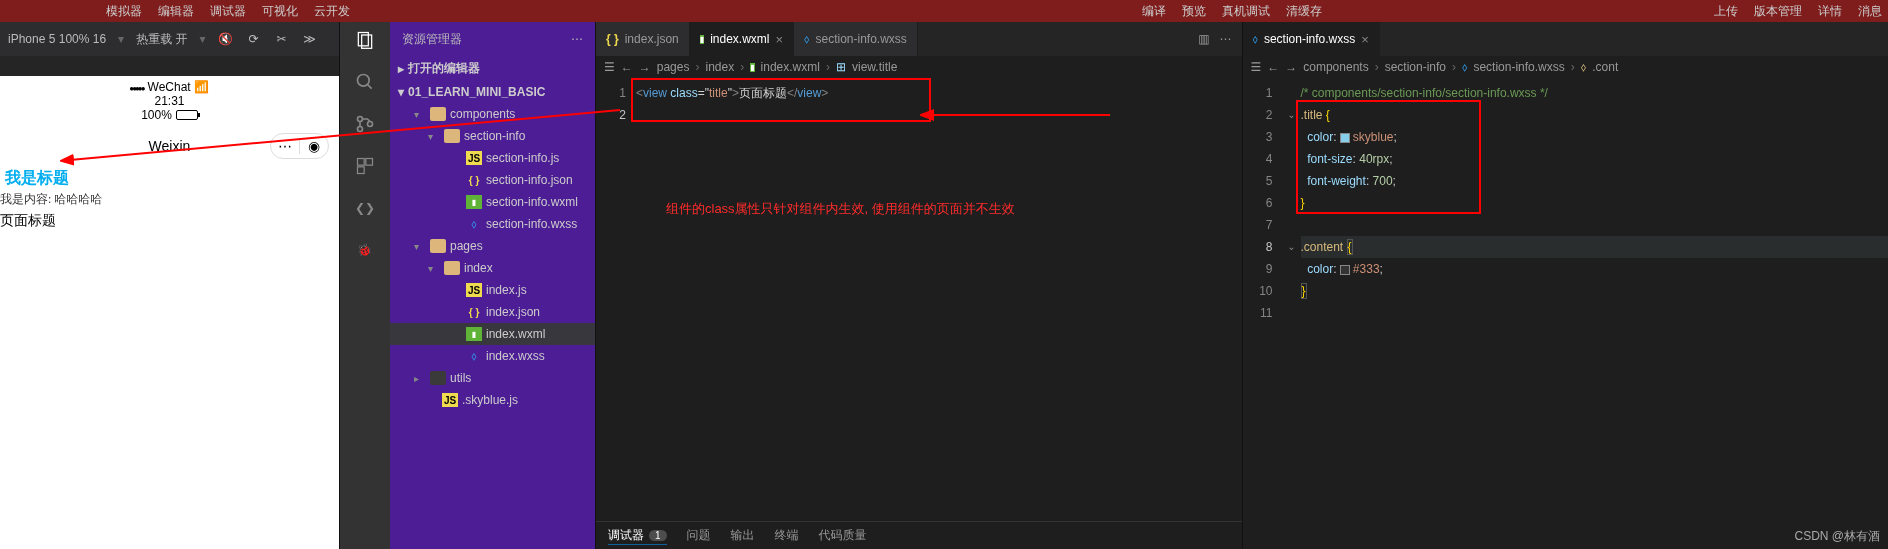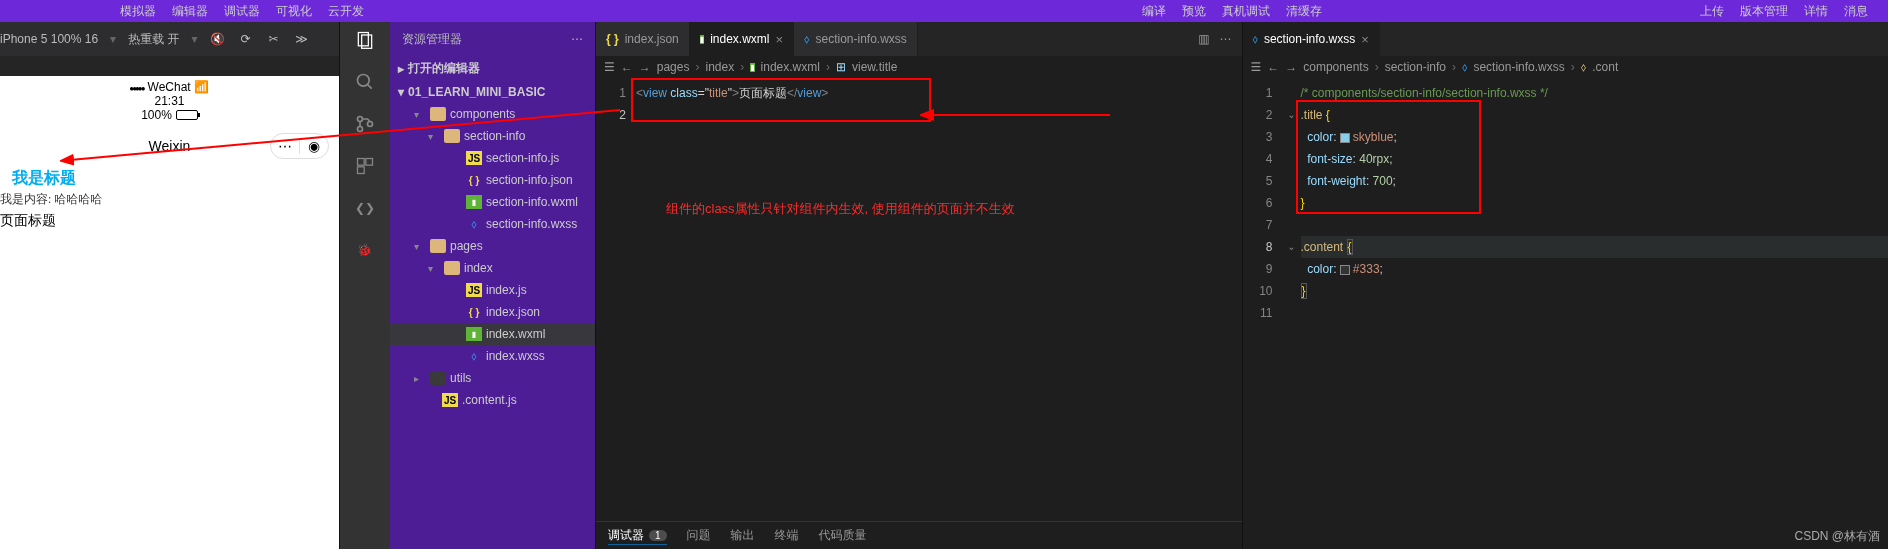--- a/index.html
+++ b/index.html
@@ -1,40 +1,40 @@
 <!DOCTYPE html>
 <html><head>
 <meta charset="utf-8">
 <style>
 * { margin: 0; padding: 0; box-sizing: border-box; font-family: "Microsoft YaHei", "Segoe UI", sans-serif; font-size: 12px; }
 body { background: #1e1e1e; color: #cccccc; width: 1888px; height: 549px; overflow: hidden; display: flex; flex-direction: column; position: relative; }
 
-.topbar { height: 22px; background: #6d28d9; display: flex; align-items: center; padding: 0 20px; color: #ccc; }
+.topbar { height: 22px; background: #7f1d1d; display: flex; align-items: center; padding: 0 6px; color: #ccc; }
 .topbar .left, .topbar .right { display: flex; gap: 16px; }
 .topbar .left { margin-left: 100px; }
 .topbar .center { flex: 1; display: flex; justify-content: center; gap: 16px; margin-left: 400px; }
 .topbar span { cursor: pointer; }
 
 .main { flex: 1; display: flex; }
 
 
 .sim { width: 340px; background: #252526; border-right: 1px solid #111; display: flex; flex-direction: column; }
-.sim-tools { height: 34px; background: #2d2d30; display: flex; align-items: center; gap: 12px; padding: 0 0; color: #bbb; }
+.sim-tools { height: 34px; background: #2d2d30; display: flex; align-items: center; gap: 12px; padding: 0 8px; color: #bbb; }
 .sim-tools .sep { color: #666; }
 .sim-tools .icon { width: 16px; height: 16px; display: inline-flex; align-items: center; justify-content: center; cursor: pointer; }
 .sim-device { flex: 1; background: #fff; color: #000; margin-top: 20px; position: relative; }
 .sim-status { display: flex; justify-content: space-between; align-items: center; padding: 4px 8px; font-size: 12px; font-weight: 500; flex-direction: column; }
 .sim-status .left { display: flex; align-items: center; gap: 4px; }
 .sim-nav { display: flex; justify-content: center; align-items: center; height: 40px; position: relative; }
 .sim-nav-title { font-size: 14px; font-weight: 500; }
 .capsule { position: absolute; right: 10px; display: flex; align-items: center; border: 1px solid #ddd; border-radius: 14px; height: 26px; overflow: hidden; }
 .capsule > div { width: 28px; display: flex; align-items: center; justify-content: center; font-size: 14px; }
 .capsule .divider { width: 1px; height: 16px; background: #ddd; }
 .sim-body { padding: 0; }
-.sim-title { color: #00aef0; font-size: 16px; font-weight: 700; padding: 2px 12px; }
+.sim-title { color: #00aef0; font-size: 16px; font-weight: 700; padding: 2px 5px; }
 .sim-content { color: #333; font-size: 12px; font-family: Liberation Serif, serif; }
 .sim-page-title { color: #000; font-size: 14px; padding-top: 4px; }
 
 
 .activity { width: 50px; background: #333333; display: flex; flex-direction: column; align-items: center; padding-top: 6px; gap: 18px; }
 .activity .aicon { width: 24px; height: 24px; color: #888; display: flex; align-items: center; justify-content: center; cursor: pointer; }
 .activity .aicon.active { color: #fff; }
 
 
 .explorer { width: 205px; background: #4c1d95; display: flex; flex-direction: column; }
@@ -276,21 +276,21 @@
           <span>index.wxss</span>
         </div>
         <div class="tree-item" style="--indent: 24px;">
           <span class="chev">▸</span>
           <span class="ficon folder"></span>
           <span>utils</span>
         </div>
         <div class="tree-item" style="--indent: 36px;">
           <span class="chev"></span>
           <span class="ficon js">JS</span>
-          <span>.content.js</span>
+          <span>.skyblue.js</span>
         </div>
       </div>
   </div>
 
   <div class="editors">
 
     <div class="editor-col">
       <div class="tabs" id="tabs1">
         <div class="tab">
             <span class="ficon json">{ }</span>

